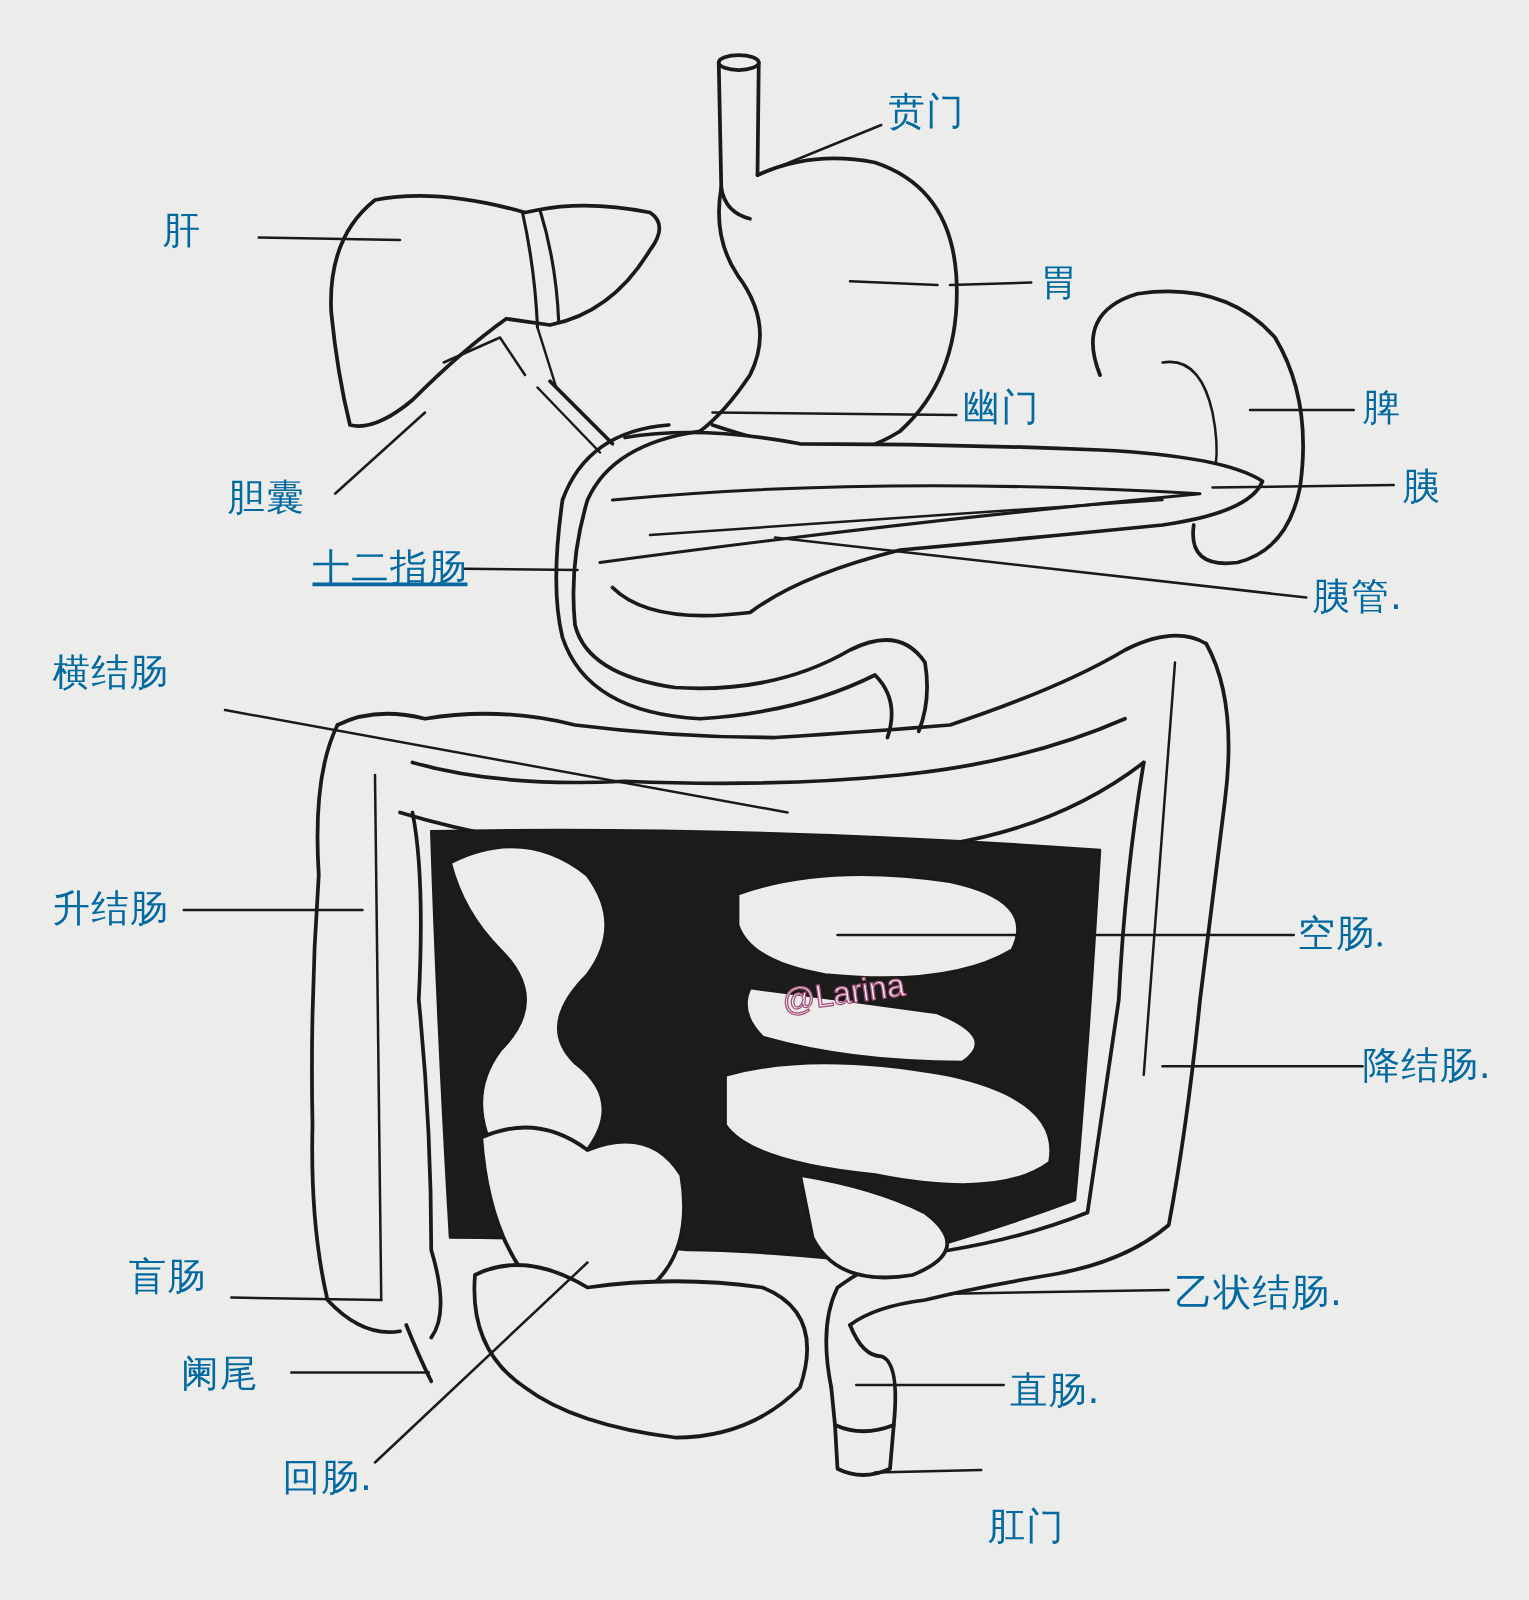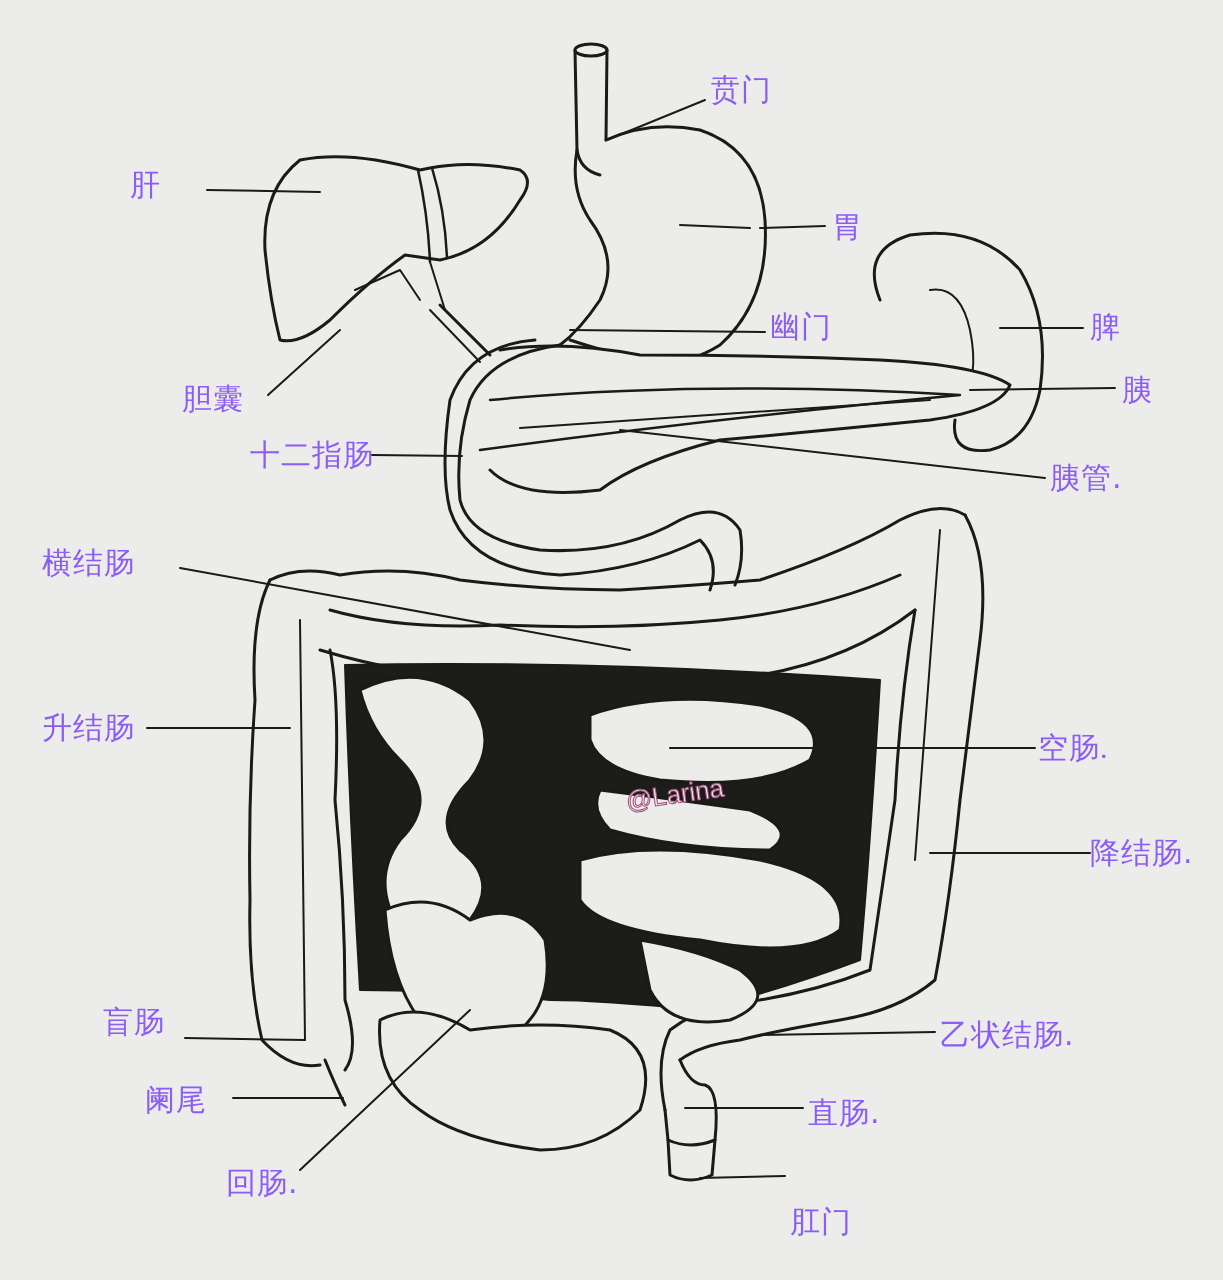--- a/index.html
+++ b/index.html
@@ -7,21 +7,21 @@
     width: 1223px; height: 1280px; overflow: hidden;
     background: #ececea;
     font-family: "DejaVu Sans", sans-serif;
     position: relative;
   }
   #canvas { position: absolute; left: 0; top: 0; width: 1223px; height: 1280px; }
   .label {
     position: absolute;
     font-family: "DejaVu Sans", sans-serif;
     font-size: 30px;
-    color: #8b5cf6;
+    color: #0369a1;
     white-space: nowrap;
     letter-spacing: 1px;
     line-height: 1;
   }
   .watermark {
     position: absolute;
     left: 626px; top: 786px;
     font-family: "Liberation Sans", sans-serif;
     font-size: 26px;
     color: #f7e4ee;
@@ -133,23 +133,23 @@
   </g>
 </svg>
 
 <div class="label" style="left:130px;top:170px;">肝</div>
 <div class="label" style="left:710px;top:75px;">贲门</div>
 <div class="label" style="left:832px;top:212px;">胃</div>
 <div class="label" style="left:770px;top:312px;">幽门</div>
 <div class="label" style="left:1090px;top:312px;">脾</div>
 <div class="label" style="left:1122px;top:375px;">胰</div>
 <div class="label" style="left:182px;top:384px;">胆囊</div>
-<div class="label" style="left:250px;top:440px;">十二指肠</div>
+<div class="label" style="left:250px;top:440px;text-decoration:underline;">十二指肠</div>
 <div class="label" style="left:1050px;top:463px;">胰管.</div>
-<div class="label" style="left:42px;top:548px;">横结肠</div>
+<div class="label" style="left:42px;top:524px;">横结肠</div>
 <div class="label" style="left:42px;top:713px;">升结肠</div>
 <div class="label" style="left:1038px;top:733px;font-family:Liberation Serif, serif;">空肠.</div>
 <div class="label" style="left:1090px;top:838px;">降结肠.</div>
 <div class="label" style="left:103px;top:1007px;">盲肠</div>
 <div class="label" style="left:145px;top:1085px;">阑尾</div>
 <div class="label" style="left:940px;top:1020px;">乙状结肠.</div>
 <div class="label" style="left:808px;top:1098px;">直肠.</div>
 <div class="label" style="left:226px;top:1168px;">回肠.</div>
 <div class="label" style="left:790px;top:1166px;margin-top:41px;">肛门</div>
 

